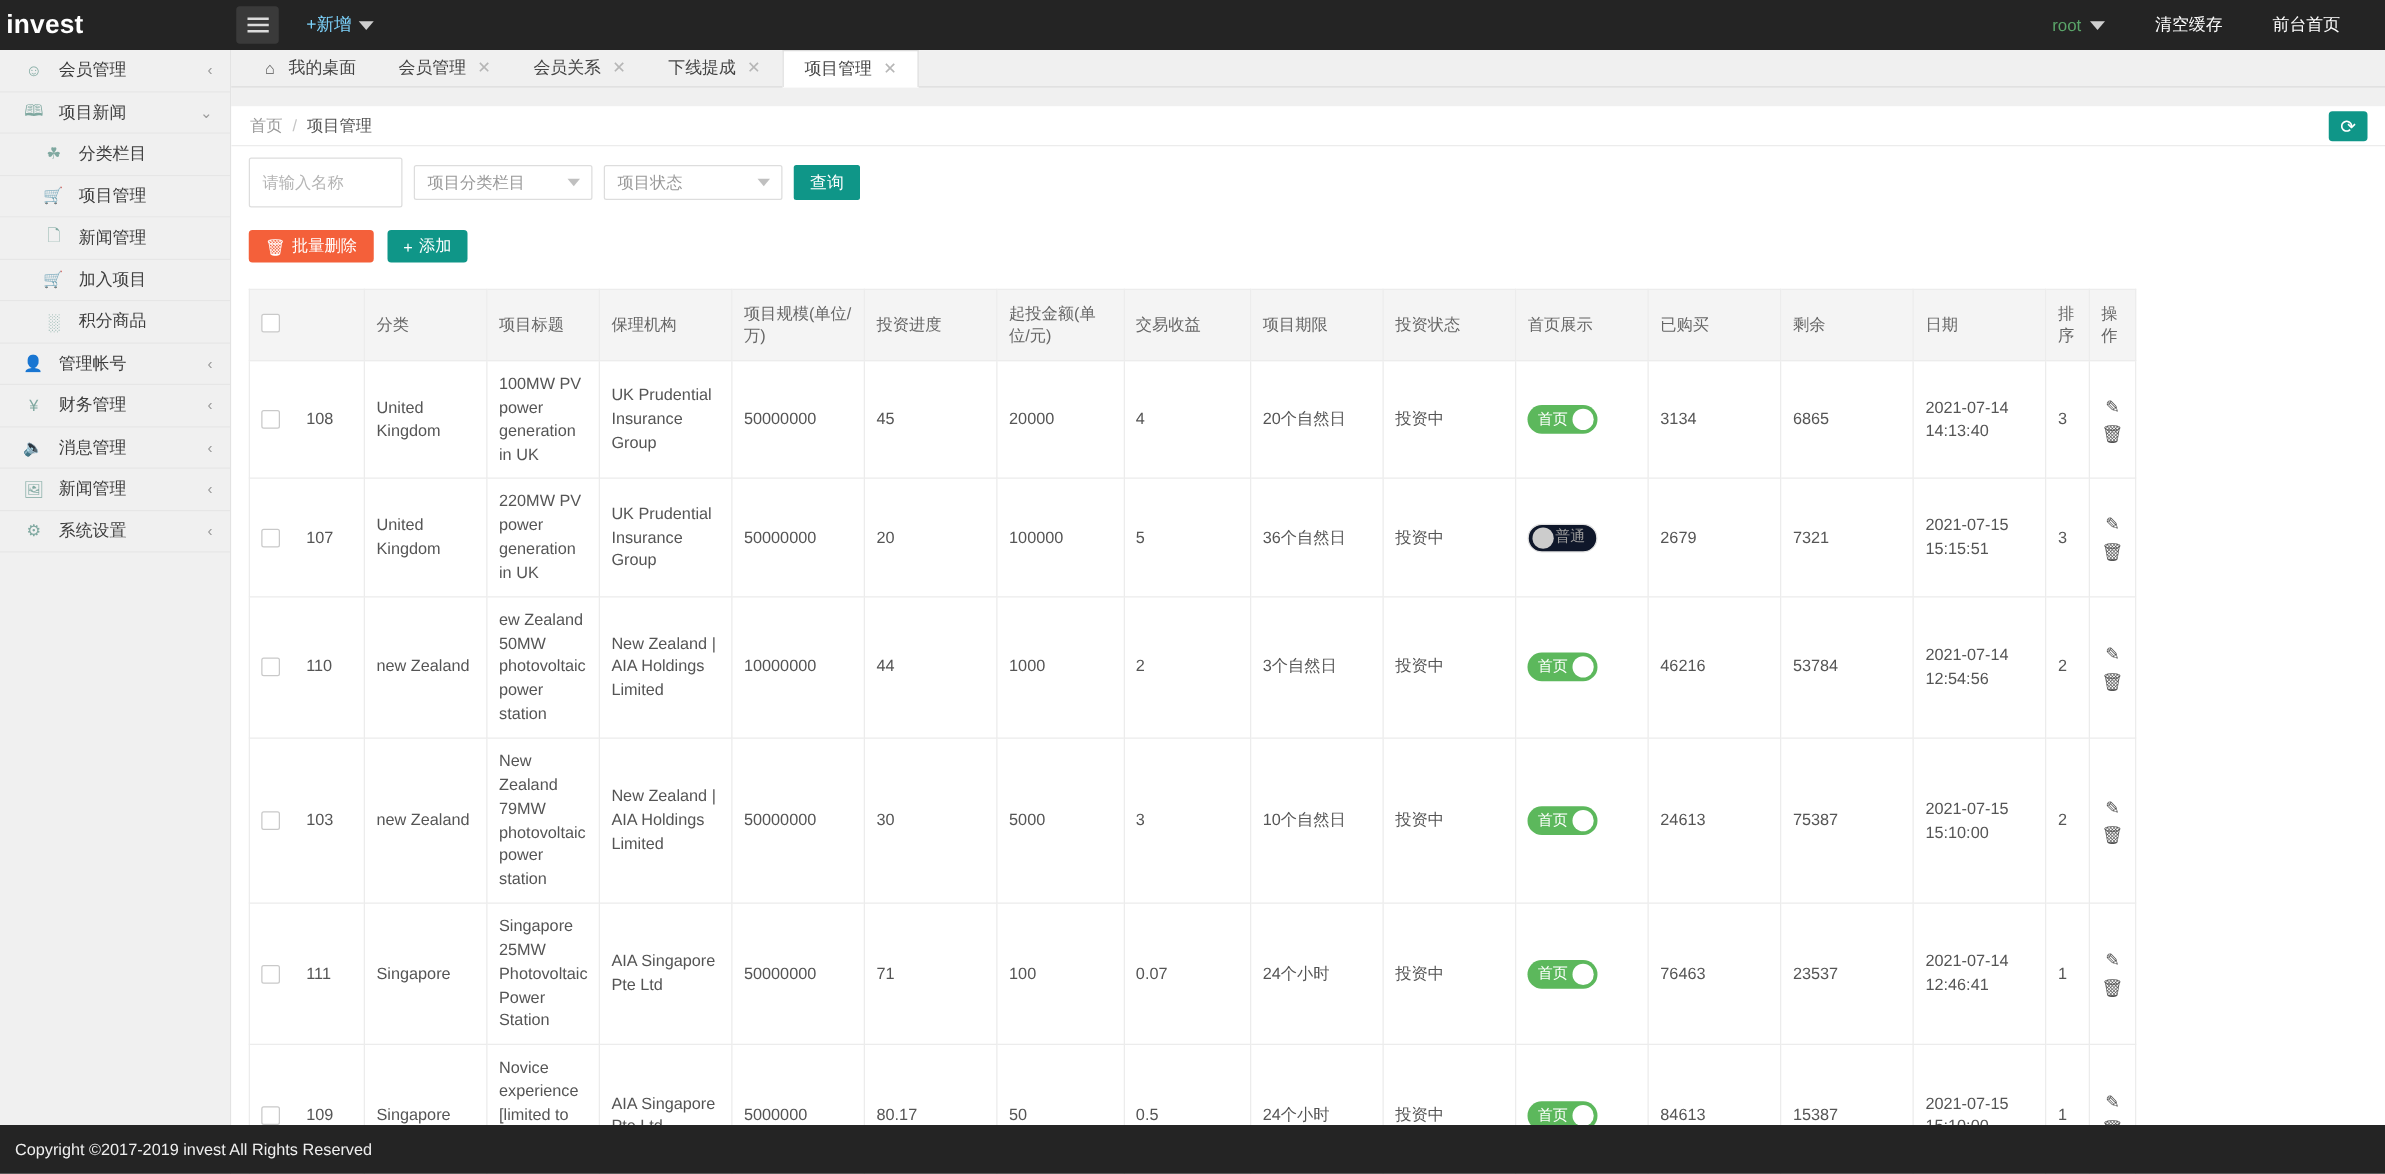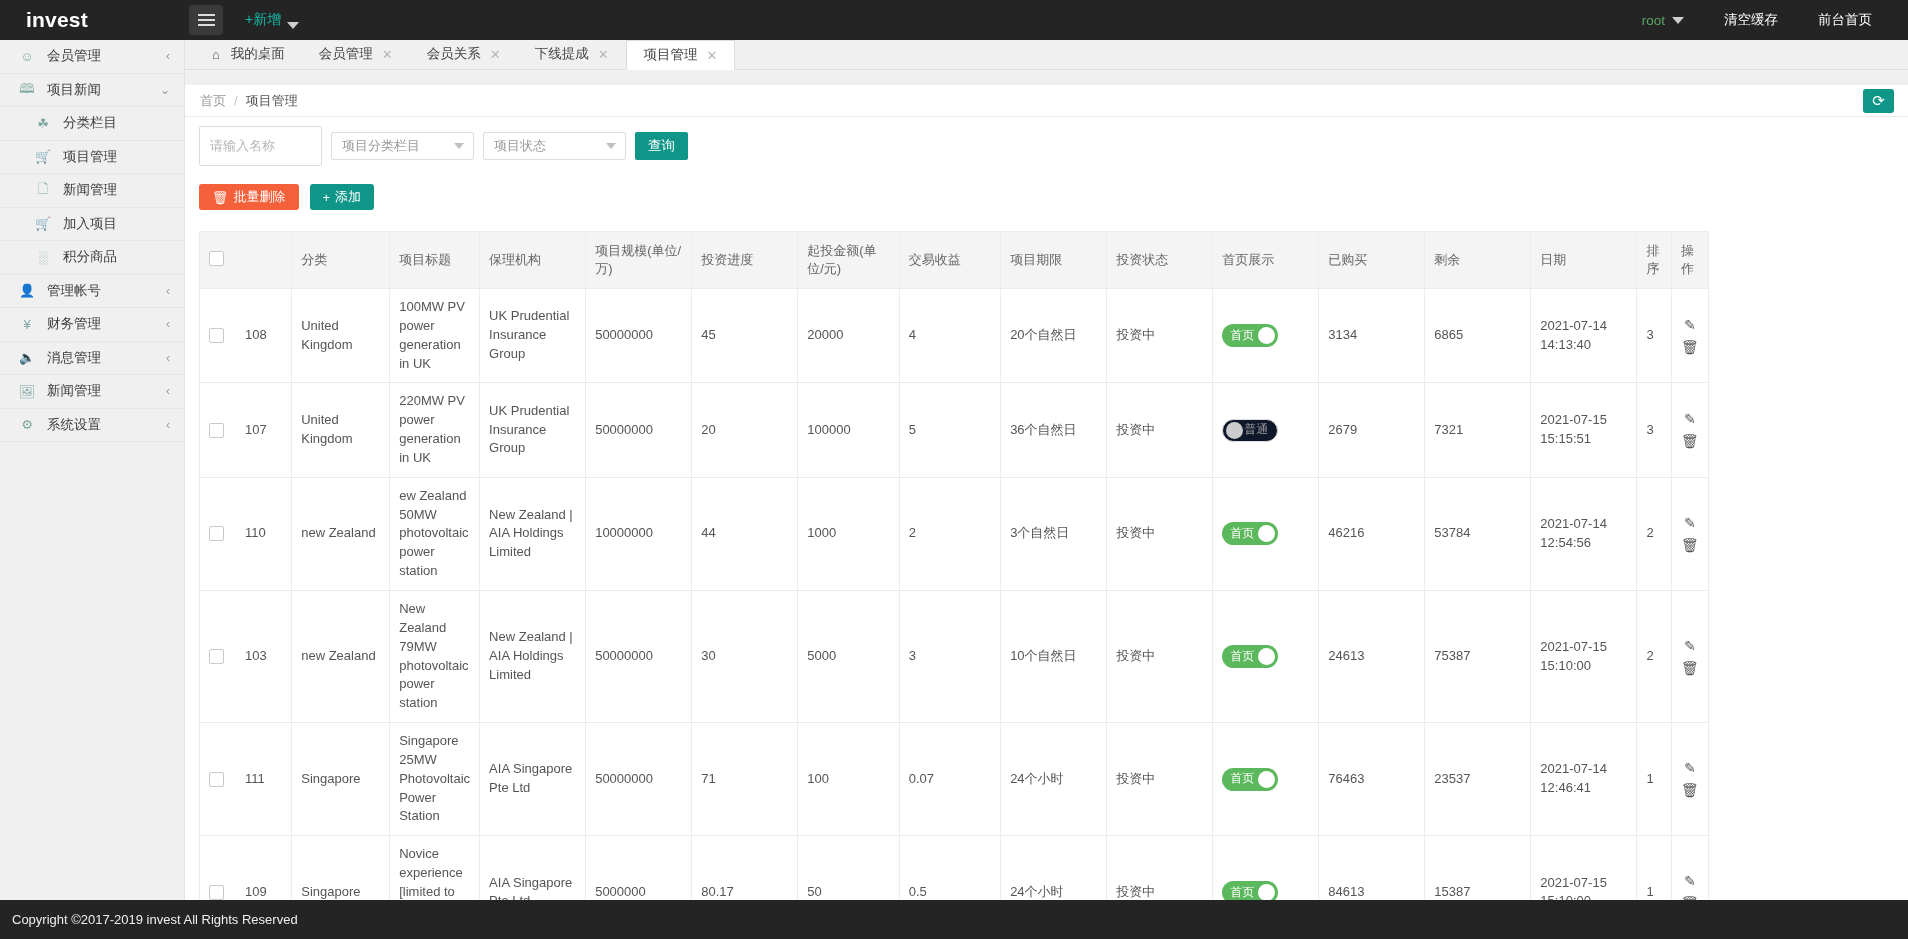--- a/index.html
+++ b/index.html
@@ -14,32 +14,32 @@
   }
 
   
   #topbar {
     position: absolute; top: 0; left: 0; width: 1908px; height: 40px;
     background: #242424; color: #fff;
     display: flex; align-items: center;
   }
   #logo {
     width: 185px; height: 40px; display: flex; align-items: center;
-    padding-left: 26px; font-size: 21px; font-weight: bold; color: #fff;
+    padding-left: 5px; font-size: 21px; font-weight: bold; color: #fff;
     letter-spacing: .2px;
   }
   #hamburger {
     width: 34px; height: 30px; background: #3a3a3a; border-radius: 3px;
     display: flex; flex-direction: column; justify-content: center;
     align-items: center; gap: 3px; margin-left: 4px; cursor: pointer;
   }
   #hamburger i { display: block; width: 17px; height: 2px; background: #dcdcdc; }
   #addnew {
-    margin-left: 22px; font-size: 14px; color: #14b8a6; display: flex;
-    align-items: flex-end; gap: 6px; cursor: pointer;
+    margin-left: 22px; font-size: 14px; color: #7dd3fc; display: flex;
+    align-items: center; gap: 6px; cursor: pointer;
   }
   .caret-down {
     width: 0; height: 0; border-left: 6px solid transparent;
     border-right: 6px solid transparent; border-top: 7px solid #cfcfcf;
     display: inline-block;
   }
   #topright {
     margin-left: auto; display: flex; align-items: center; gap: 40px;
     padding-right: 36px; font-size: 13.5px;
   }

